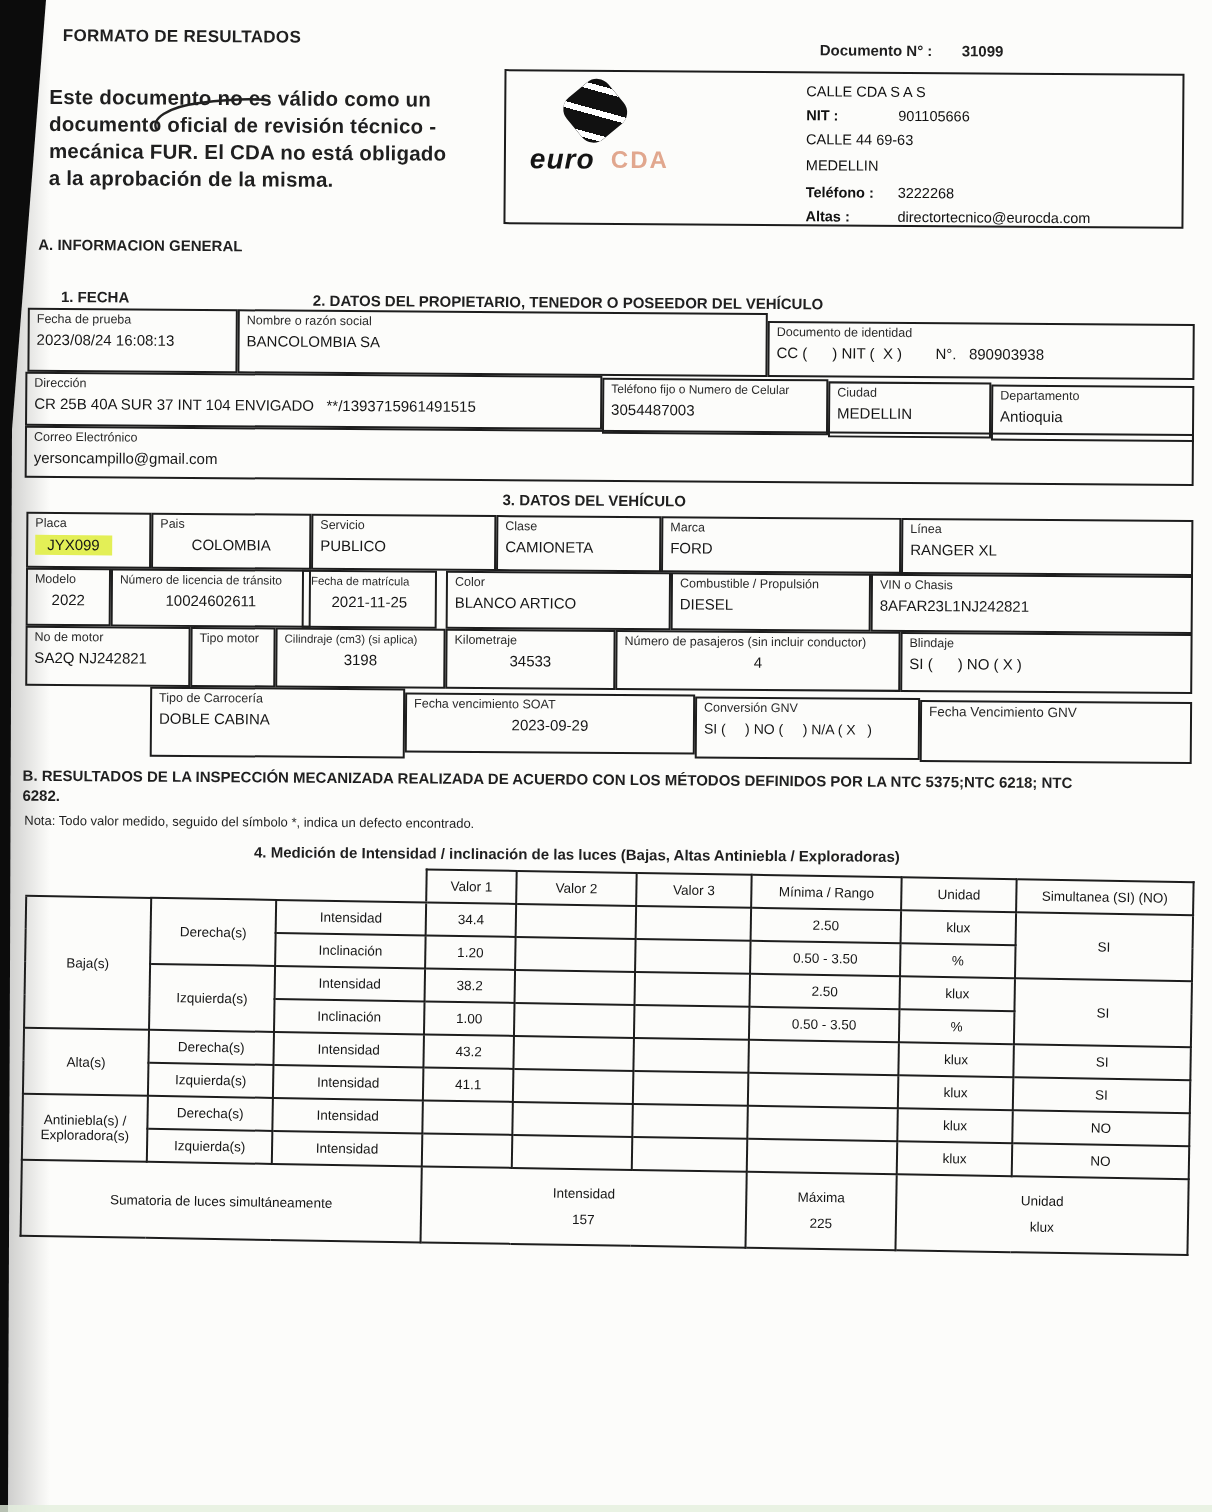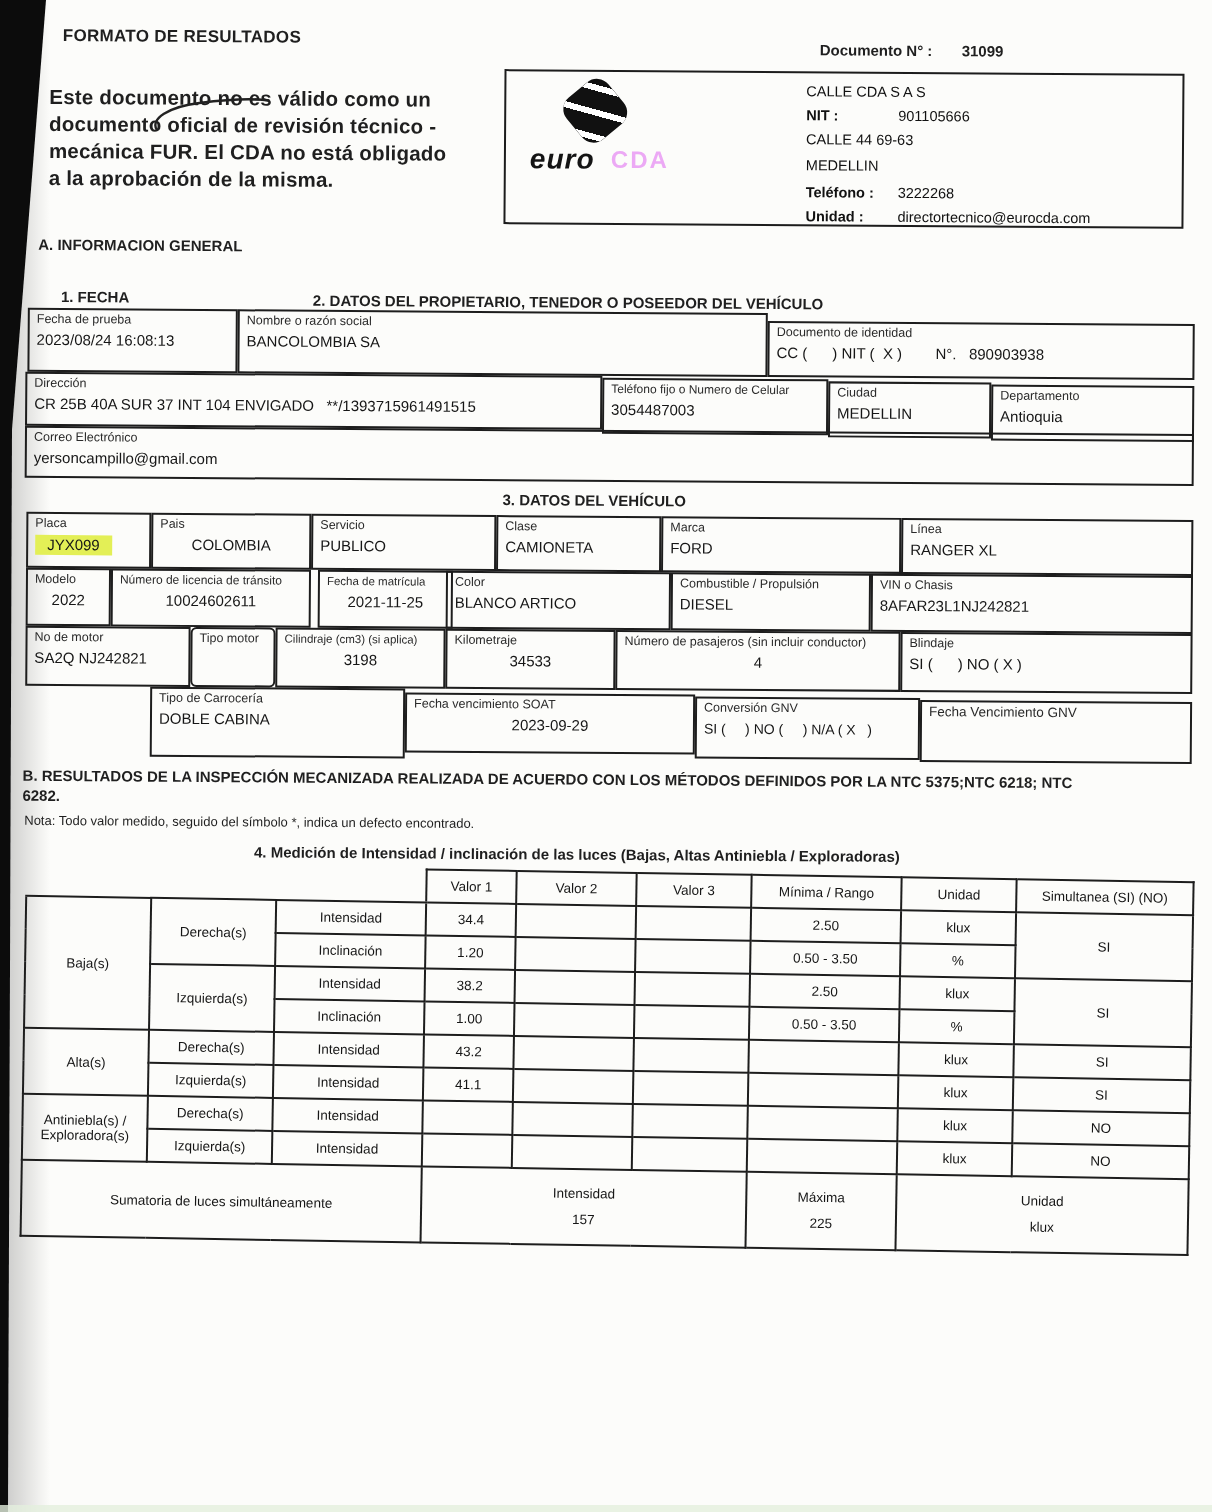--- a/index.html
+++ b/index.html
@@ -30,21 +30,21 @@
   #company-box { position:absolute; left:505px; top:66px; width:680px; height:155px; border:2.5px solid #1c1c1c; }
   .co-line { position:absolute; left:300px; font-size:14.5px; color:#111; }
   .co-label { display:inline-block; min-width:88px;font-weight:bold; }
   #euro-logo-icon { position:absolute; left:62px; top:12px; width:54px; height:54px;
         background:#111; border-radius:15px; transform:rotate(-40deg); overflow:hidden; }
   #euro-logo-icon::before { content:""; position:absolute; inset:0;
         background:repeating-linear-gradient(55deg, transparent 0 9px, #fff 9px 15px, transparent 15px 24px); }
   #euro-logo-text { position:absolute; left:24px; top:72px; font-size:28px; font-weight:bold;
         font-style:italic; letter-spacing:1px; color:#141414; }
   #euro-logo-watermark { position:absolute; left:105px; top:74px; font-size:24px; font-weight:bold;
-        color:#d946ef; opacity:.45; letter-spacing:2px; }
+        color:#c2410c; opacity:.45; letter-spacing:2px; }
   .hl { background:#e3ef56; border-radius:0; padding:1px 12px; display:inline-block; }
   
   #light-table { position:absolute; left:30px; top:862px; border-collapse:collapse;
         transform:rotate(0.55deg); transform-origin:0 50%; table-layout:fixed; }
   #light-table td, #light-table th { border:2px solid #1d1d1d; font-size:13.5px; font-weight:normal;
         text-align:center; vertical-align:middle; padding:3px 4px; height:33px; color:#161616; }
   #light-table .nohead { border:none; border-bottom:2px solid #1d1d1d; }
   #light-table th { height:30px; }
   #light-table .foot { height:76px; }
   #light-table .foot div { line-height:26px; }
@@ -84,21 +84,21 @@
         <span class="co-label">NIT :</span>
         <span>901105666</span>
       </div>
       <div class="co-line" style="top:58px;">CALLE 44 69-63</div>
       <div class="co-line" style="top:84px;">MEDELLIN</div>
       <div class="co-line" style="top:111px;">
         <span class="co-label">Teléfono :</span>
         <span>3222268</span>
       </div>
       <div class="co-line" style="top:135px;">
-        <span class="co-label">Unidad :</span>
+        <span class="co-label">Altas :</span>
         <span>directortecnico@eurocda.com</span>
       </div>
     </div>
 
     <div class="abs sec-head" style="left:40px; top:236px;">A. INFORMACION GENERAL</div>
 
     <div class="abs sec-head" style="left:63px; top:288px;">1. FECHA</div>
     <div class="abs sec-head" style="left:315px; top:290px;">2. DATOS DEL PROPIETARIO, TENEDOR O POSEEDOR DEL VEHÍCULO</div>
 
     <div class="cell" style="left:30px; top:308px; width:210px; height:64px;">
@@ -163,42 +163,42 @@
     </div>
 
     <div class="cell" style="left:30px; top:568px; width:85px; height:58px;">
       <span class="lbl">Modelo</span>
       <span class="val ctr">2022</span>
     </div>
     <div class="cell" style="left:115px; top:568px; width:200px; height:58px;">
       <span class="lbl small-lbl">Número de licencia de tránsito</span>
       <span class="val ctr">10024602611</span>
     </div>
-    <div class="cell" style="left:322px; top:568px; width:135px; height:58px;">
+    <div class="cell" style="left:306px; top:568px; width:135px; height:58px;">
       <span class="lbl tiny-lbl">Fecha de matrícula</span>
       <span class="val ctr">2021-11-25</span>
     </div>
     <div class="cell" style="left:450px; top:568px; width:225px; height:58px;">
       <span class="lbl">Color</span>
       <span class="val">BLANCO ARTICO</span>
     </div>
     <div class="cell" style="left:675px; top:568px; width:200px; height:58px;">
       <span class="lbl">Combustible / Propulsión</span>
       <span class="val">DIESEL</span>
     </div>
     <div class="cell" style="left:875px; top:568px; width:322px; height:58px;">
       <span class="lbl">VIN o Chasis</span>
       <span class="val">8AFAR23L1NJ242821</span>
     </div>
 
     <div class="cell" style="left:30px; top:626px; width:165px; height:60px;">
       <span class="lbl">No de motor</span>
       <span class="val">SA2Q NJ242821</span>
     </div>
-    <div class="cell" style="left:195px; top:626px; width:85px; height:60px;border-radius:6px;">
+    <div class="cell" style="left:195px; top:626px; width:85px; height:60px;">
       <span class="lbl">Tipo motor</span>
       <span class="val"></span>
     </div>
     <div class="cell" style="left:280px; top:626px; width:170px; height:60px;">
       <span class="lbl tiny-lbl">Cilindraje (cm3) (si aplica)</span>
       <span class="val ctr">3198</span>
     </div>
     <div class="cell" style="left:450px; top:626px; width:170px; height:60px;">
       <span class="lbl">Kilometraje</span>
       <span class="val ctr">34533</span>

